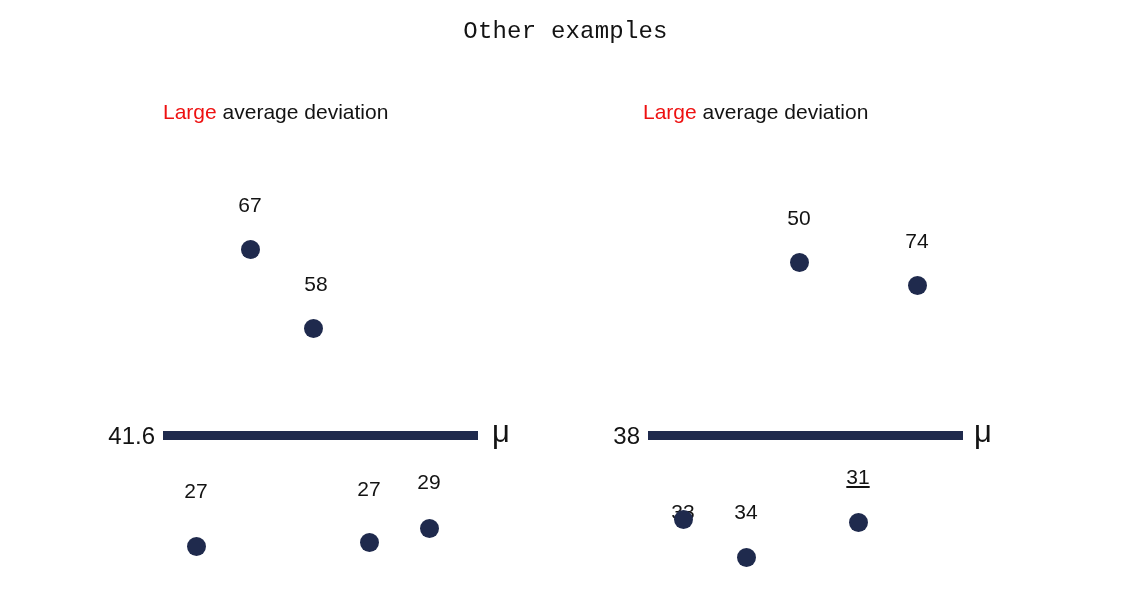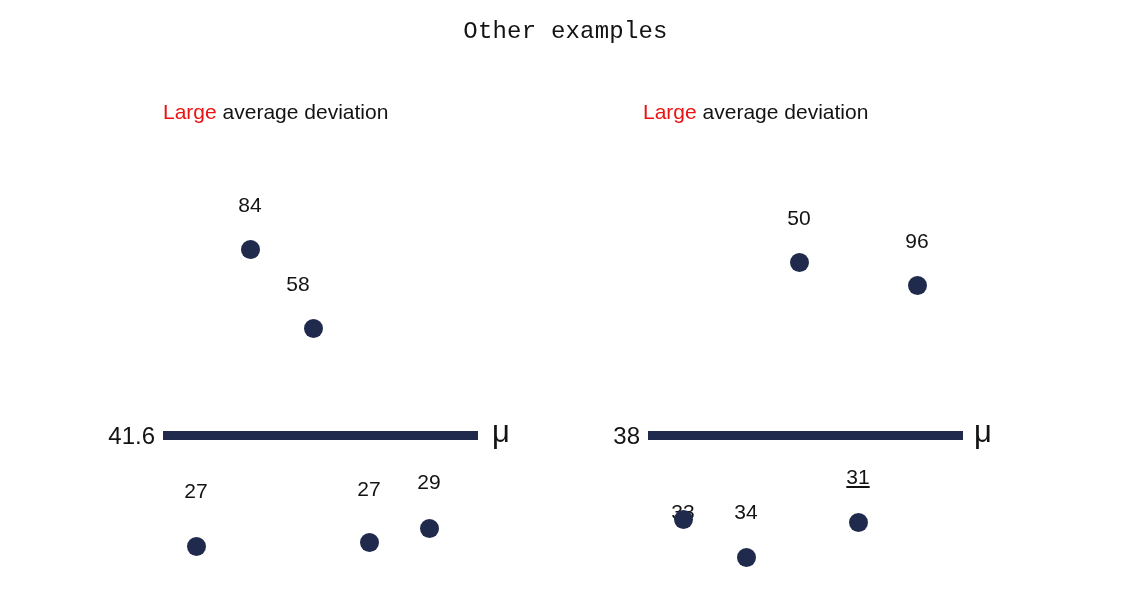--- a/index.html
+++ b/index.html
@@ -108,24 +108,24 @@
 
 <div class="canvas">
 
   <div class="page-title">Other examples</div>
 
   <div class="panel panel-left">
     <div class="panel-subtitle">
       <span class="subtitle-accent">Large</span><span> average deviation</span>
     </div>
 
-    <div class="point-label" style="left:250px; top:193px;">84</div>
+    <div class="point-label" style="left:250px; top:193px;">67</div>
     <div class="dot" style="left:241px; top:240px;"></div>
 
-    <div class="point-label" style="left:298px; top:272px;">58</div>
+    <div class="point-label" style="left:316px; top:272px;">58</div>
     <div class="dot" style="left:304px; top:319px;"></div>
 
     <div class="mean-value">41.6</div>
     <div class="mean-line"></div>
     <div class="mu-symbol">μ</div>
 
     <div class="point-label" style="left:196px; top:479px;">27</div>
     <div class="dot" style="left:187px; top:537px;"></div>
 
     <div class="point-label" style="left:369px; top:477px;">27</div>
@@ -136,21 +136,21 @@
   </div>
 
   <div class="panel panel-right">
     <div class="panel-subtitle">
       <span class="subtitle-accent">Large</span><span> average deviation</span>
     </div>
 
     <div class="point-label" style="left:234px; top:206px;text-align:right;">50</div>
     <div class="dot" style="left:225px; top:253px;"></div>
 
-    <div class="point-label" style="left:352px; top:229px;">96</div>
+    <div class="point-label" style="left:352px; top:229px;">74</div>
     <div class="dot" style="left:343px; top:276px;"></div>
 
     <div class="mean-value">38</div>
     <div class="mean-line"></div>
     <div class="mu-symbol">μ</div>
 
     <div class="point-label" style="left:118px; top:462px;margin-top:38px;">33</div>
     <div class="dot" style="left:109px; top:510px;"></div>
 
     <div class="point-label" style="left:181px; top:500px;">34</div>

